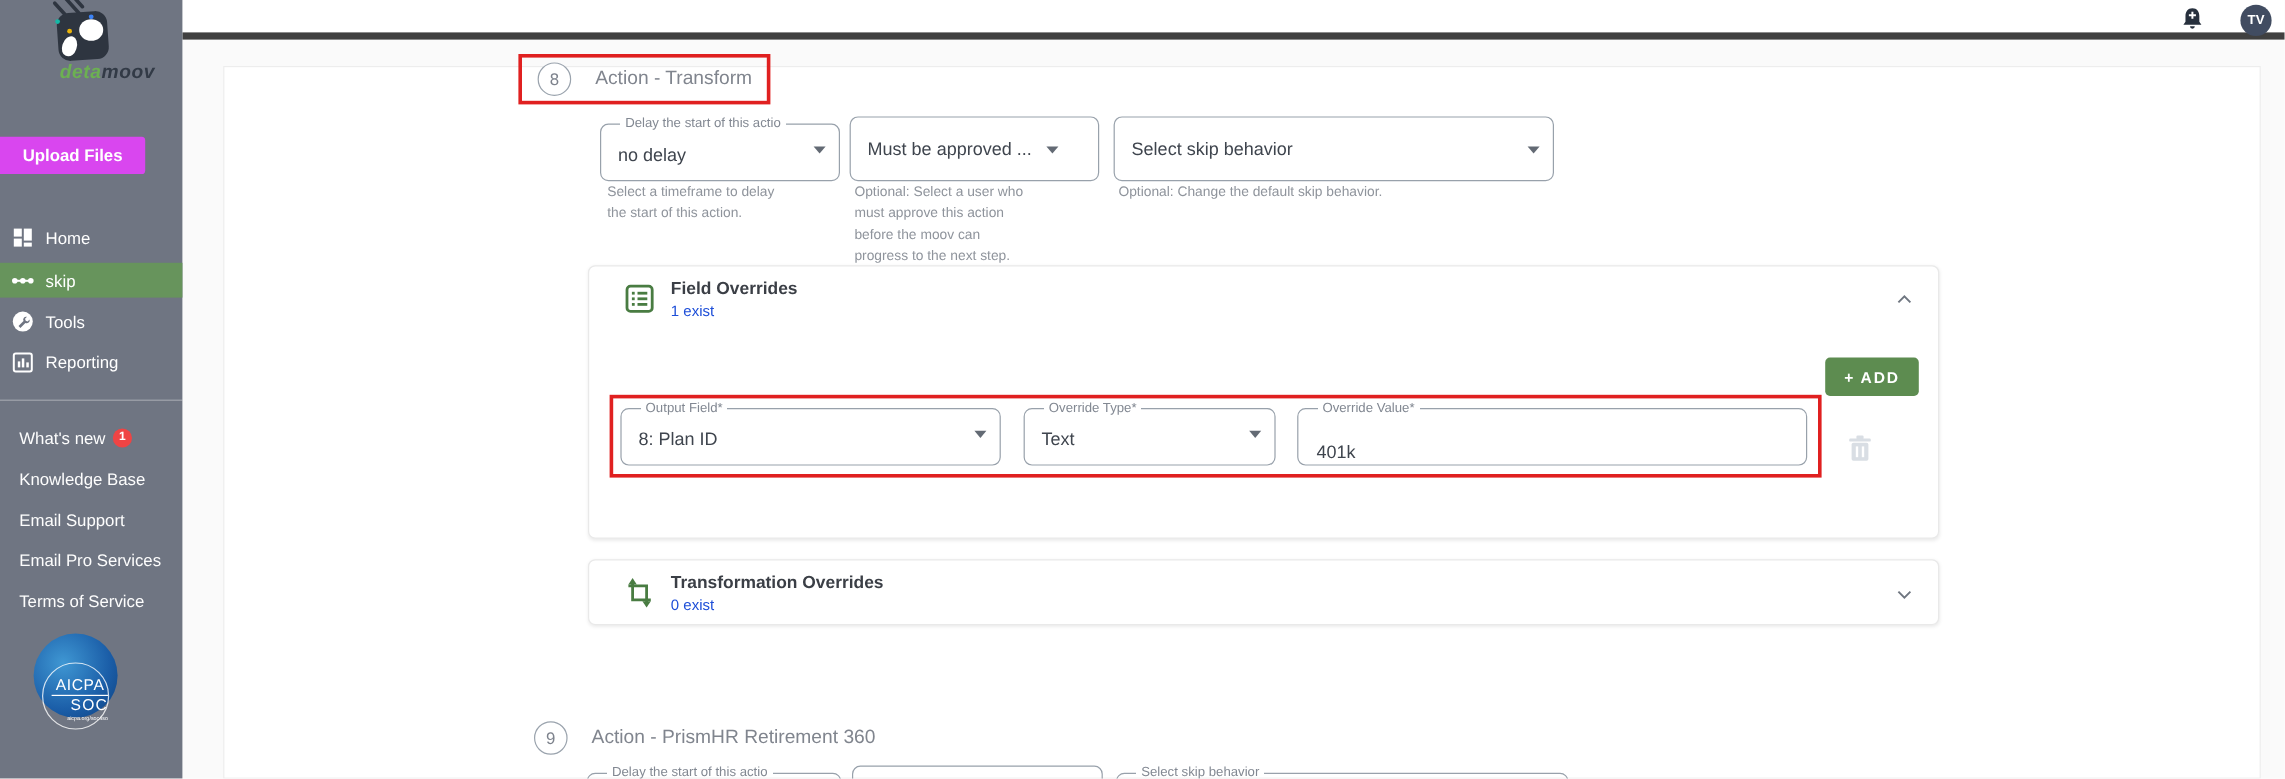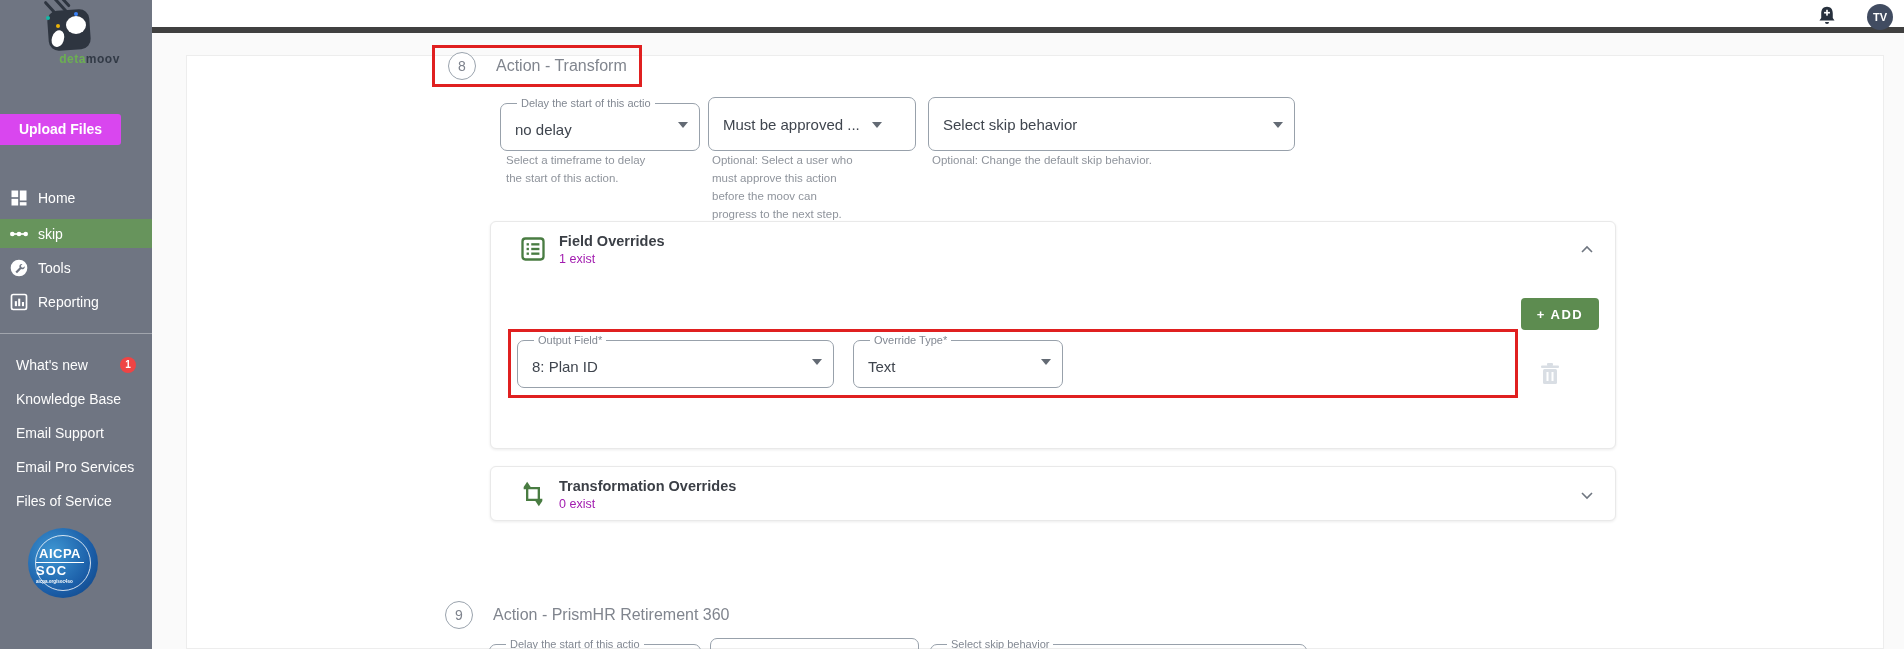--- a/index.html
+++ b/index.html
@@ -15,42 +15,42 @@
   .logo-blob1 { position:absolute; left:26px; top:12px; width:20px; height:18px; background:#fff; border-radius:50%; }
   .logo-blob2 { position:absolute; left:12px; top:26px; width:12px; height:17px; background:#fff; border-radius:50% 50% 45% 45%; transform:rotate(18deg); }
   .streak { position:absolute; background:#2e3540; border-radius:2px; transform:rotate(48deg); }
   .s1 { left:2px; top:2px; width:16px; height:3px; }
   .s2 { left:10px; top:-1px; width:20px; height:3px; }
   .s3 { left:18px; top:-4px; width:14px; height:3px; }
   .dot { position:absolute; width:4px; height:4px; border-radius:50%; }
   .dot-y { left:16px; top:20px; background:#eab308; }
   .dot-b { left:34px; top:8px; background:#3b82f6; }
   .dot-t { left:6px; top:12px; background:#14b8a6; }
-  .logo-text { position:absolute; left:0; top:52px; width:179px; text-align:center; font-size:12px; font-weight:600; letter-spacing:0.5px; }
+  .logo-text { position:absolute; left:0; top:52px; width:179px; text-align:center; font-size:16px; font-weight:600; letter-spacing:0.5px;font-style:italic; }
   .logo-text .g { color:#6cb052; }
   .logo-text .d { color:#323a46; }
 
   .upload-btn { position:absolute; left:0; top:114px; width:121px; height:31px; background:#d946ef; color:#fff;
     font-size:14px; font-weight:bold; border:none; border-radius:0 3px 3px 0; cursor:pointer; text-align:center; line-height:31px; }
 
   .nav-item { position:absolute; left:0; width:152px; height:29px; display:flex; align-items:center; color:#fff; font-size:14px; cursor:pointer; }
   .nav-item .nicon { width:20px; height:20px; margin:0 9px 0 9px; flex:0 0 auto; }
   .nav-item.active { background:#67945c; }
   .nav-home { top:183px; } .nav-moovs { top:219px; } .nav-tools { top:253px; } .nav-reporting { top:287px; }
   .side-divider { position:absolute; left:0; top:333px; width:152px; height:1px; background:rgba(255,255,255,0.35); }
 
-  .side-link { position:absolute; left:16px; height:18px; color:#fdfdfd; font-size:14px; cursor:pointer; display:flex; align-items:center; white-space:nowrap;gap:26px; }
+  .side-link { position:absolute; left:16px; height:18px; color:#fdfdfd; font-size:14px; cursor:pointer; display:flex; align-items:center; white-space:nowrap; }
   .lk0 { top:356px; } .lk1 { top:390px; } .lk2 { top:424px; } .lk3 { top:458px; } .lk4 { top:492px; }
   .newbadge { display:inline-block; margin-left:6px; width:16px; height:16px; border-radius:50%; background:#ef4444; color:#fff;
     font-size:10px; line-height:16px; text-align:center; font-weight:bold; }
 
   .soc { position:absolute; left:28px; top:528px; width:70px; height:70px; border-radius:50%;
     background:radial-gradient(circle at 35% 35%, #3f97d3, #1b5ea8 60%, #0d3e7c); cursor:pointer; }
-  .soc-inner { position:absolute; left:7px; top:7px; width:56px; height:56px; border-radius:50%; border:1px solid rgba(255,255,255,0.8);
-    color:#fff; text-align:left;font-weight:bold; }
+  .soc-inner { position:absolute; left:7px; top:24px; width:56px; height:56px; border-radius:50%; border:1px solid rgba(255,255,255,0.8);
+    color:#fff; text-align:right; }
   .soc-l1 { font-size:13px; letter-spacing:0.5px; margin-top:10px; border-bottom:1px solid #fff; display:inline-block; padding:0 3px 1px; }
   .soc-l2 { font-size:13px; letter-spacing:1px; }
   .soc-url { font-size:4.5px; margin-top:1px; }
 
   
   .topbar { position:absolute; left:152px; top:0; width:1752px; height:33px; background:#fff; border-bottom:6px solid #404040; z-index:4; }
   .bell { position:absolute; right:66px; top:5px; width:22px; height:22px; cursor:pointer; }
   .avatar { position:absolute; right:11px; top:4px; width:26px; height:26px; border-radius:50%; background:#414c61; color:#fff;
     font-size:11px; font-weight:bold; display:flex; align-items:center; justify-content:center; cursor:pointer; }
 
@@ -77,21 +77,21 @@
   .helper { position:absolute; font-size:11.5px; color:#8f949c; line-height:18px; }
 
   
   .card { position:absolute; left:490px; width:1126px; background:#fff; border:1px solid #e9e9e9; border-radius:6px;
     box-shadow:0 1px 3px rgba(0,0,0,0.08); }
   .card-fo { top:221px; height:228px; }
   .card-to { top:466px; height:55px; }
   .card-head { position:absolute; left:0; top:0; width:100%; height:55px; cursor:pointer; }
   .card-icon { position:absolute; left:28px; top:13px; width:28px; height:28px; }
   .card-title { position:absolute; left:68px; top:11px; font-size:14.5px; font-weight:bold; color:#3b3f46; }
-  .card-count { position:absolute; left:68px; top:30px; font-size:12.5px; color:#a21caf; }
+  .card-count { position:absolute; left:68px; top:30px; font-size:12.5px; color:#1d4ed8; }
   .chev { position:absolute; right:20px; top:20px; width:16px; height:16px; cursor:pointer; }
 
   .addbtn { position:absolute; right:16px; top:76px; width:78px; height:32px; background:#5d8c50; color:#fff; border:none;
     border-radius:4px; font-size:13px; font-weight:bold; letter-spacing:1.5px; cursor:pointer; font-family:"Liberation Sans",sans-serif; }
 
   .fo-redbox { position:absolute; left:17px; top:107px; width:1010px; height:69px; border:3px solid #e02020; }
   .ovr-input { width:100%; height:54px; border:none; outline:none; font-size:15px; color:#3f454e; padding:8px 0 0 3px; background:transparent;
     font-family:"Liberation Sans",sans-serif; }
   .trash { position:absolute; left:1048px; top:140px; width:22px; height:24px; cursor:pointer; }
 
@@ -164,21 +164,21 @@
 
     <div class="side-divider"></div>
 
     <div class="side-link lk0">
       <span>What's new</span>
       <span class="newbadge">1</span>
     </div>
     <div class="side-link lk1">Knowledge Base</div>
     <div class="side-link lk2">Email Support</div>
     <div class="side-link lk3">Email Pro Services</div>
-    <div class="side-link lk4">Files of Service</div>
+    <div class="side-link lk4">Terms of Service</div>
 
     <div class="soc">
       <div class="soc-inner">
         <div class="soc-l1">AICPA</div>
         <div class="soc-l2">SOC</div>
         <div class="soc-url">aicpa.org/soc4so</div>
       </div>
     </div>
   </div>
 
@@ -260,20 +260,26 @@
       <div class="selval">8: Plan ID</div>
       <div class="caret"></div>
     </div>
     <div class="selwrap" style="left:362px; top:112px; width:210px;">
       <fieldset class="fs">
           <legend>Override Type*</legend>
         </fieldset>
       <div class="selval">Text</div>
       <div class="caret"></div>
     </div>
+    <div class="selwrap" style="left:590px; top:112px; width:425px;">
+      <fieldset class="fs" style="padding:0 12px;">
+        <legend>Override Value*</legend>
+        <input class="ovr-input" value="401k" style="">
+      </fieldset>
+    </div>
 
     <svg class="trash" viewBox="0 0 22 24">
       <rect x="4" y="7" width="14" height="15" rx="1.5" fill="#d9dee4"></rect>
       <rect x="2" y="3.5" width="18" height="2.5" rx="1" fill="#d9dee4"></rect>
       <rect x="8" y="1" width="6" height="3" rx="1" fill="#d9dee4"></rect>
       <rect x="7.5" y="10" width="2" height="9" fill="#fff"></rect>
         <rect x="12.5" y="10" width="2" height="9" fill="#fff"></rect>
     </svg>
   </div>
 

